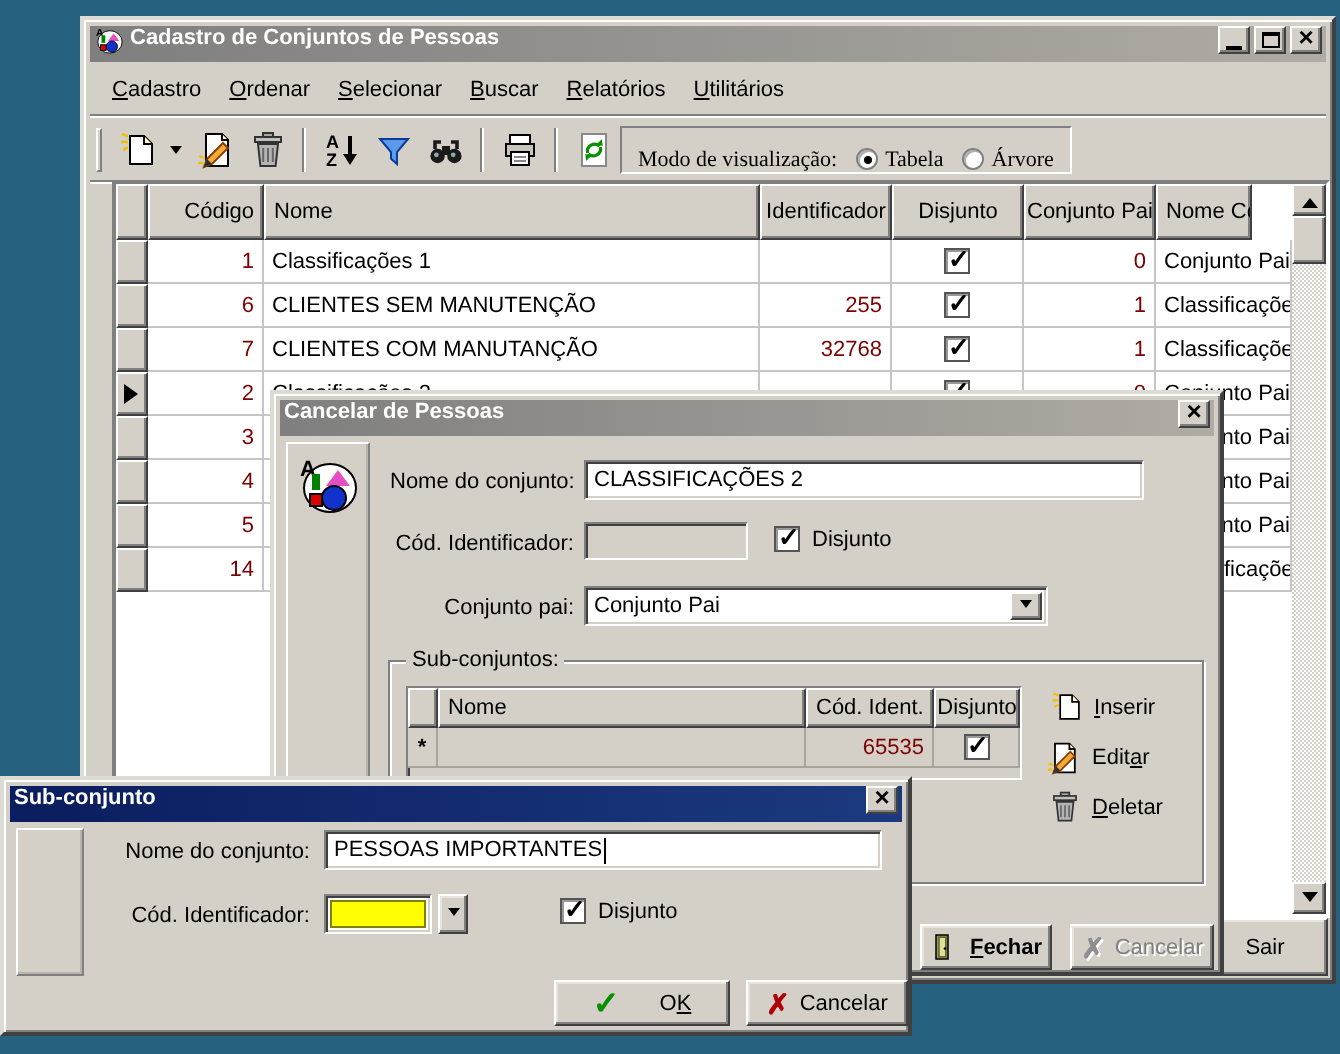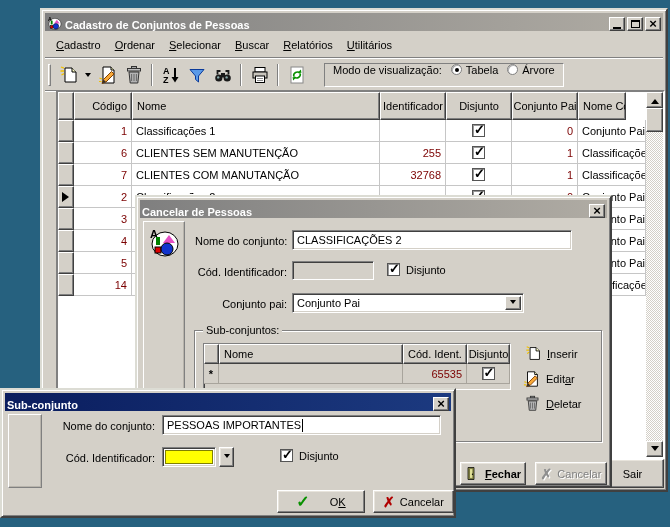--- a/index.html
+++ b/index.html
@@ -5,21 +5,21 @@
   * { box-sizing: border-box; margin:0; padding:0; }
   html,body { width:670px; height:527px; overflow:hidden; }
   body { font-family:"Liberation Sans", sans-serif; font-size:11px; color:#000; }
   .stage { position:relative; width:670px; height:527px; background:#26617f; }
 
   
   .win { position:absolute; background:#d4d0c8;
          border:2px solid; border-color:#dcdcd4 #404040 #404040 #dcdcd4;
          box-shadow: inset 1px 1px 0 #ffffff, inset -1px -1px 0 #808080; }
   .titlebar { position:absolute; left:3px; right:3px; top:3px; height:18px;
-         display:flex; align-items:flex-end; gap:3px; padding:0 2px;
+         display:flex; align-items:flex-start; gap:3px; padding:0 2px;
          color:#fff; font-weight:bold; }
   .titlebar.inactive { background:linear-gradient(to right,#7f7f7f,#b0aca4); }
   .titlebar.active   { background:linear-gradient(to right,#0a1d5e,#1c3a80); }
   .title-text { white-space:nowrap; overflow:hidden; }
   .tbtns { margin-left:auto; display:flex; gap:2px; }
   .tbtn { width:16px; height:14px; background:#d4d0c8;
           border:1px solid; border-color:#fff #404040 #404040 #fff;
           box-shadow: inset -1px -1px 0 #808080;
           display:flex; align-items:center; justify-content:center; color:#000; }
   .gl-min { width:8px; height:2px; background:#000; margin-top:7px; }
@@ -34,22 +34,22 @@
   .datebox { margin-left:auto; margin-right:2px; padding:2px 9px;
              border:1px solid; border-color:#808080 #fff #fff #808080; }
   .toolbar { position:absolute; left:3px; right:3px; top:49px; height:32px;
              display:flex; align-items:center; gap:1px; padding-left:2px;
              border-bottom:1px solid #808080; box-shadow:0 1px 0 #fff; }
   .tb-handle { width:3px; height:22px; border:1px solid; border-color:#fff #808080 #808080 #fff; margin:0 4px 0 1px; }
   .tool { width:25px; height:24px; display:flex; align-items:center; justify-content:center; }
   .tool.narrow { width:12px; }
   .tb-sep { width:0; height:22px; border-left:1px solid #808080; border-right:1px solid #fff; margin:0 4px; }
   .arr-s { width:0; height:0; border:3px solid transparent; border-top:4px solid #000; margin-top:4px; }
-  .viewmode { margin-left:14px; height:24px; display:flex; align-items:flex-start; gap:9px; padding:0 8px;
-              border:1px solid; border-color:#808080 #fff #fff #808080; }
+  .viewmode { height:24px; display:flex; align-items:flex-end; gap:9px; padding:0 8px;
+              border:1px solid; border-color:#808080 #fff #fff #808080;font-family:Liberation Serif, serif; }
   .radio-wrap { display:flex; align-items:center; gap:4px; }
   .radio { width:11px; height:11px; border-radius:50%; background:#fff;
            border:1px solid #808080; box-shadow: inset 1px 1px 0 #b0b0b0; position:relative; }
   .radio.sel::after { content:""; position:absolute; left:3px; top:3px; width:4px; height:4px;
            border-radius:50%; background:#000; }
 
   
   .grid { position:absolute; left:14px; top:80px; width:609px; height:369px;
           background:#fff; border:2px solid; border-color:#808080 #fff #fff #808080; display:flex; }
   .grid-main { width:588px; }

